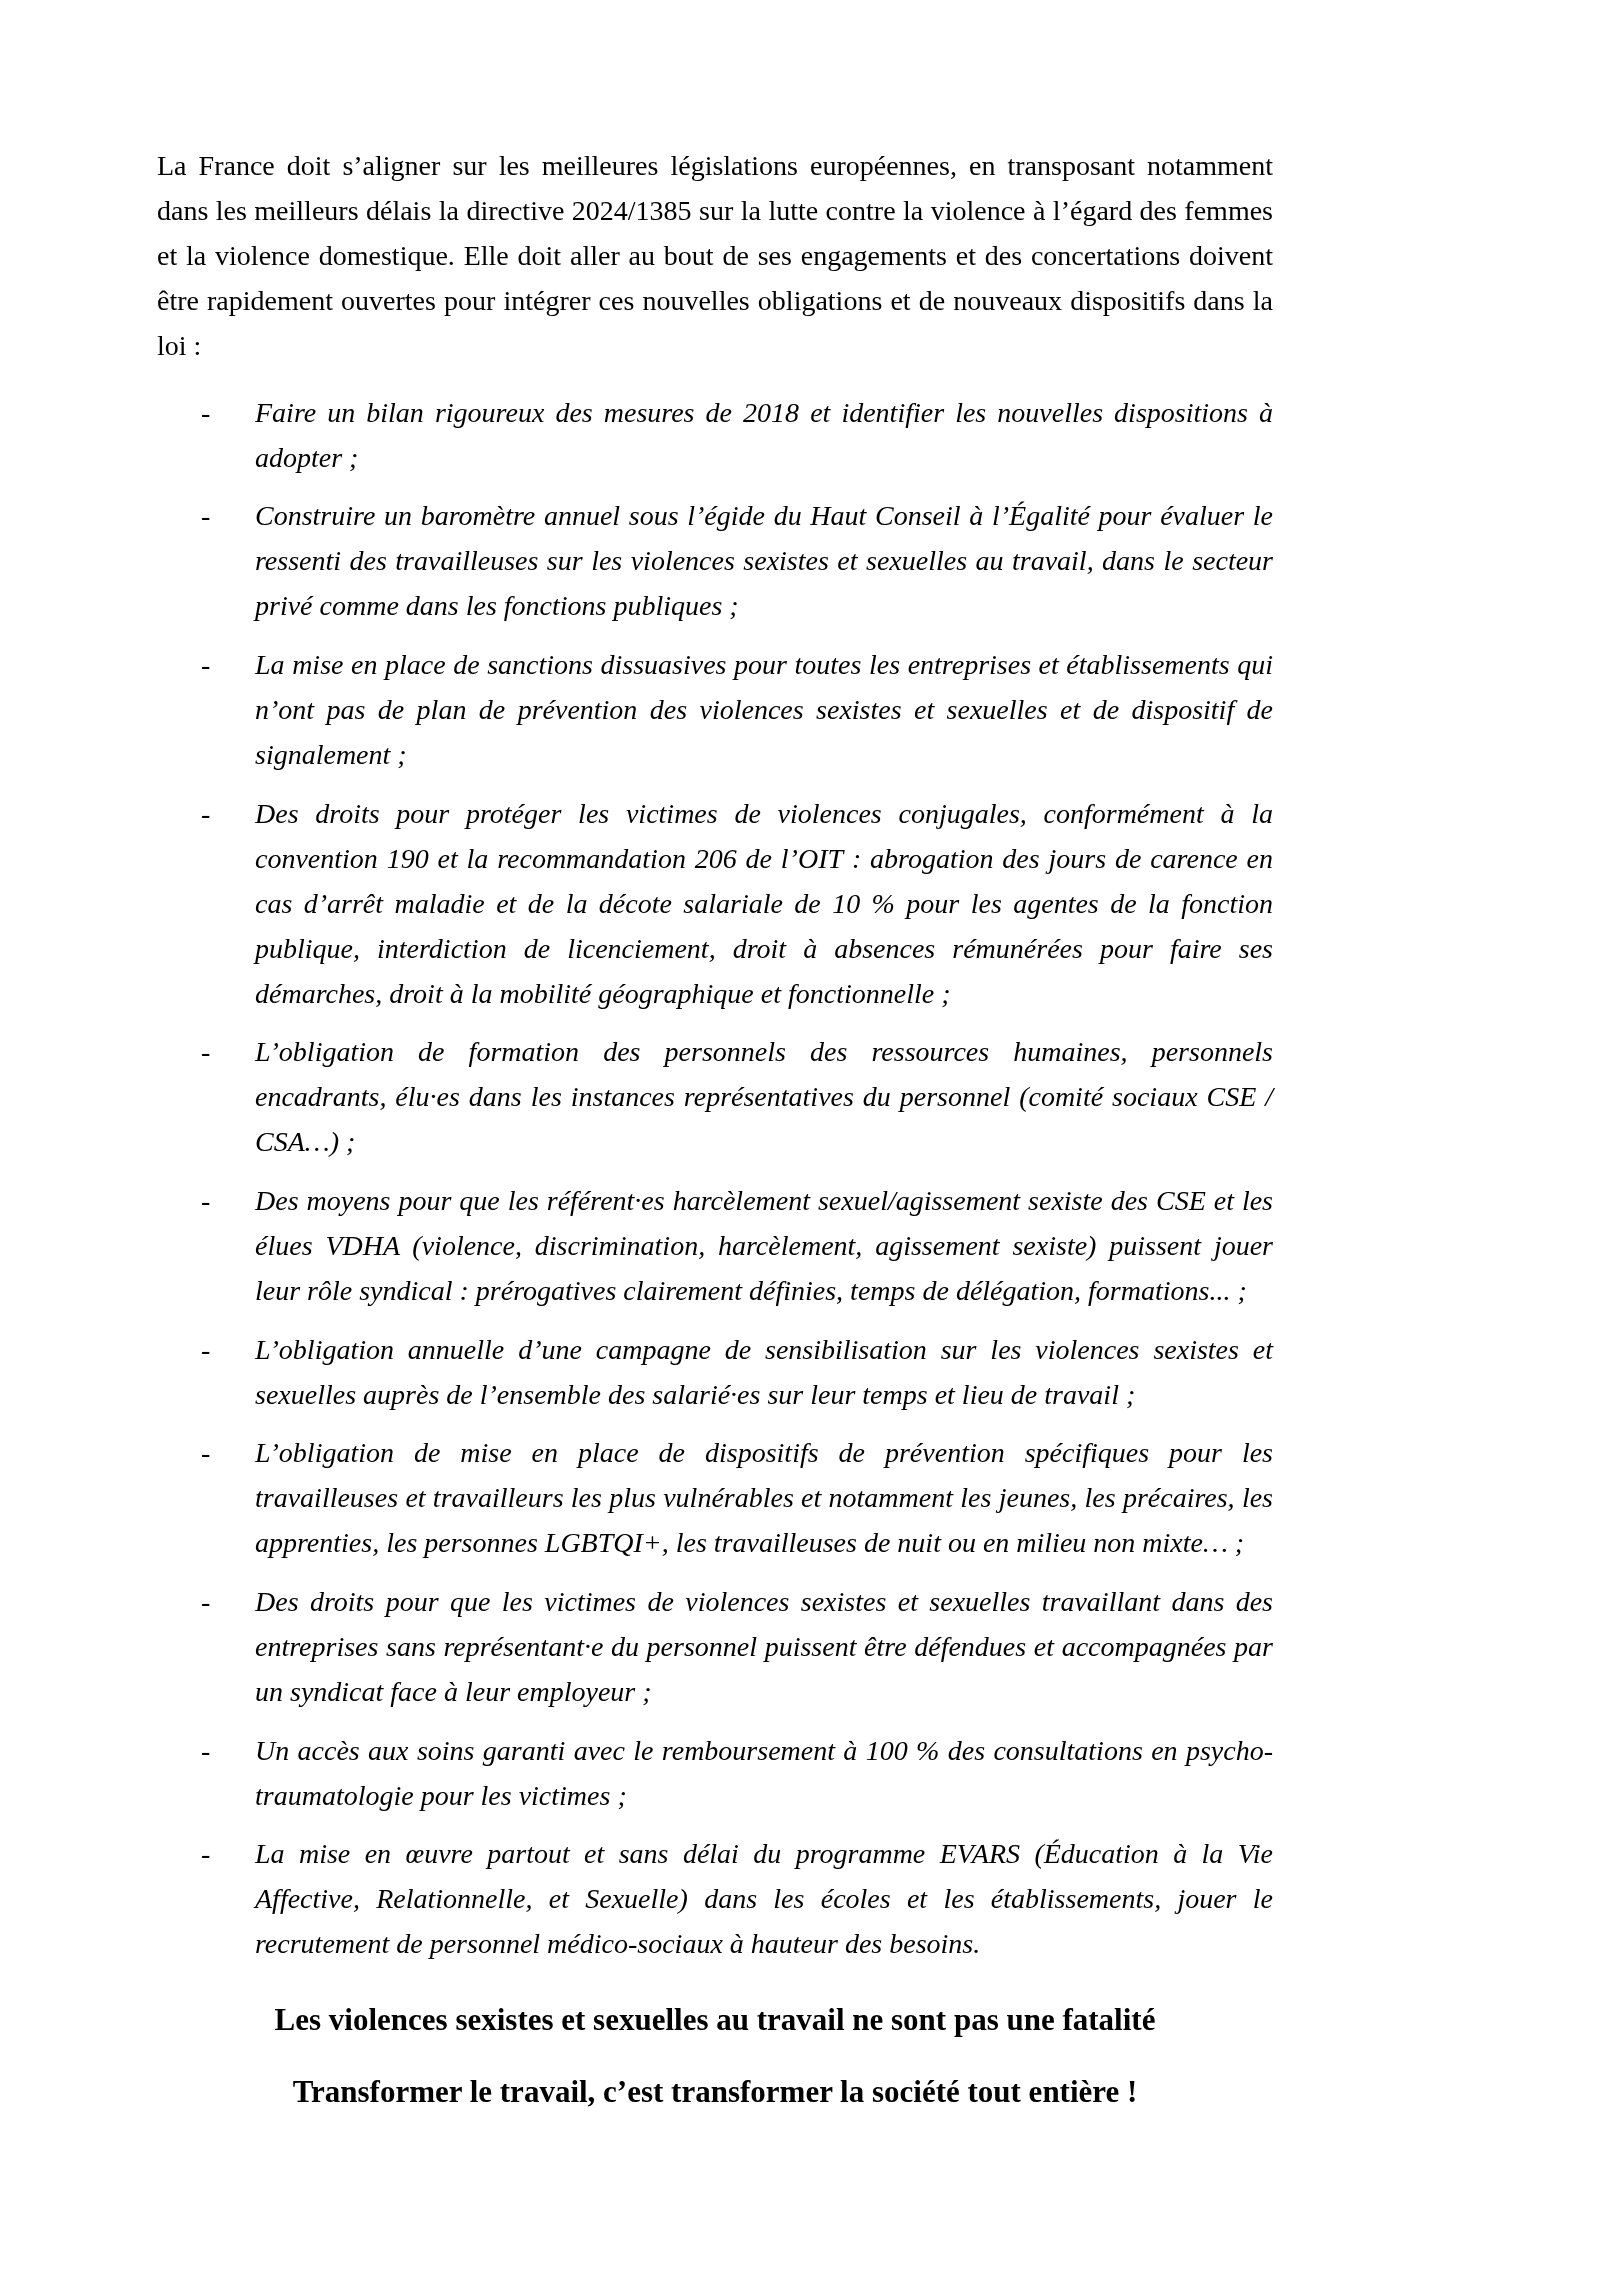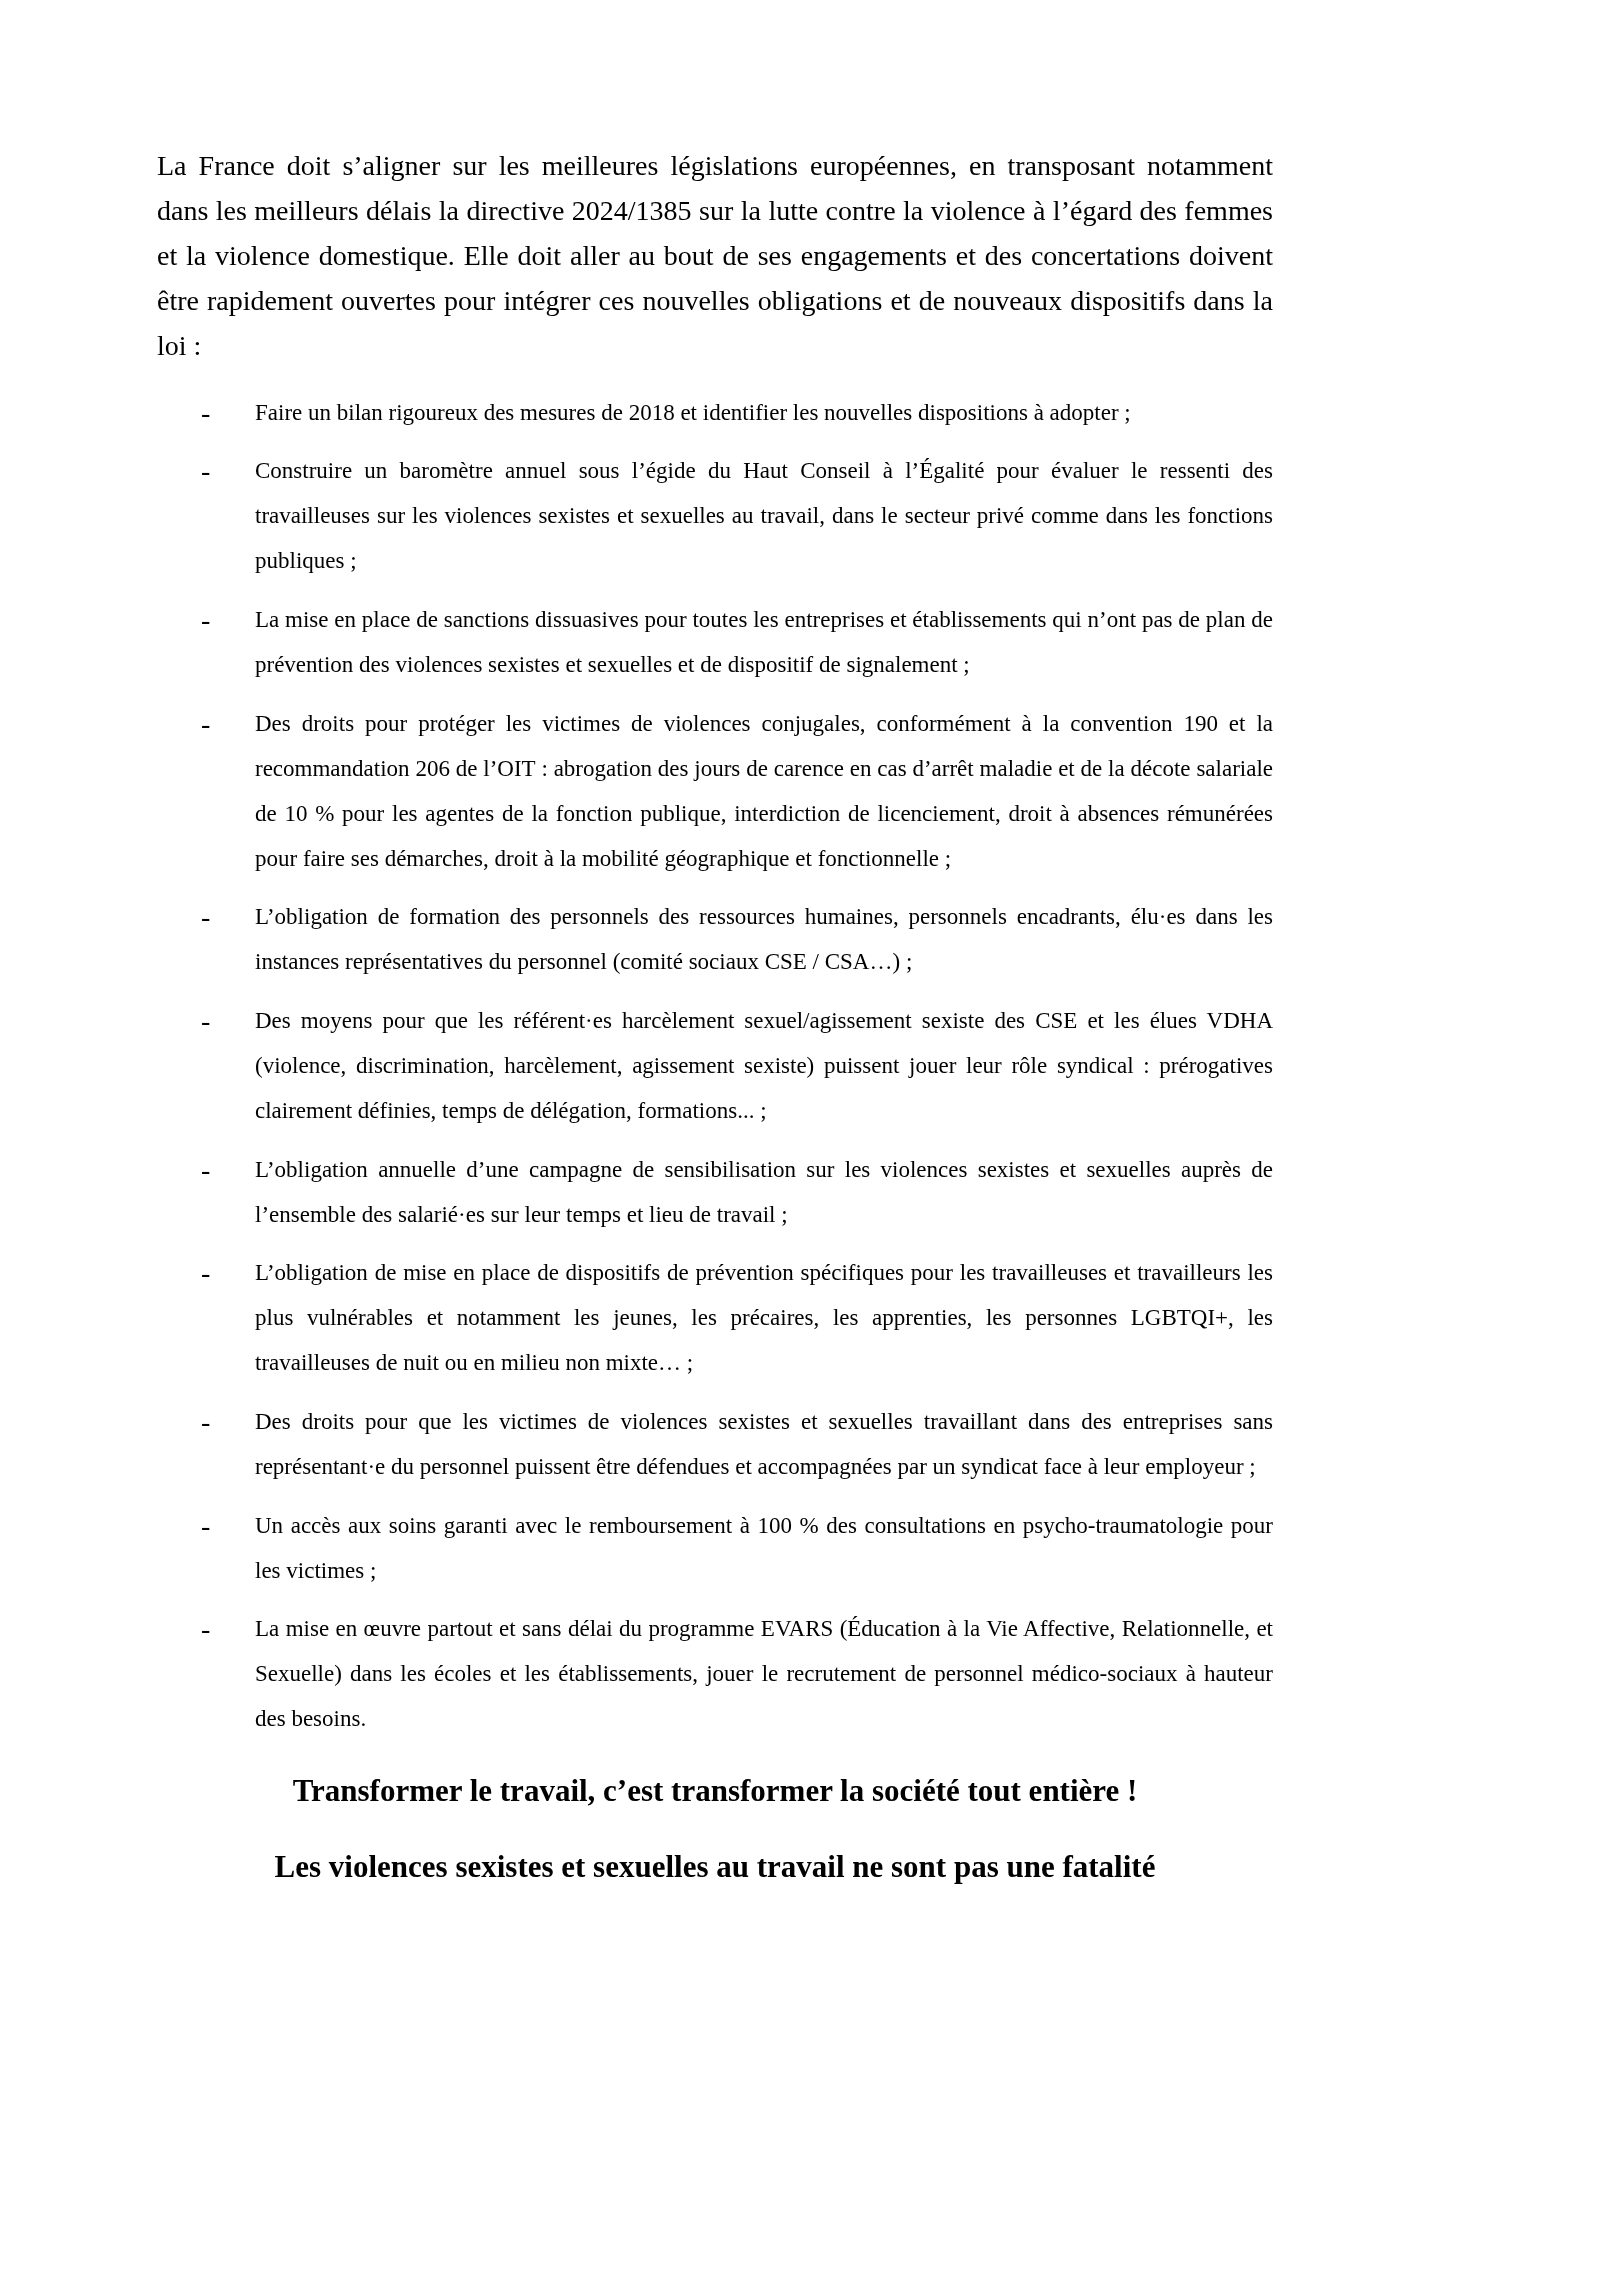--- a/index.html
+++ b/index.html
@@ -38,24 +38,25 @@
     align-items: flex-start;
   }
   .dash {
     flex: 0 0 54px;
     margin-left: 44px;
     font-size: 28px;
     line-height: 45px;
   }
   .li-text {
     flex: 1 1 auto;
-    font-size: 23px;
+    font-size: 28px;
     line-height: 45px;
     text-align: justify;
     text-justify: inter-word;
+    font-style: italic;
   }
   .closing {
     margin: 0;
     text-align: center;
     font-weight: bold;
     font-size: 31px;
     line-height: 45px;
   }
   .closing.first {
     margin-top: 31px;
@@ -123,18 +124,18 @@
       <div class="li-text">Un accès aux soins garanti avec le remboursement à 100&nbsp;% des consultations en psycho-traumatologie pour les victimes&nbsp;;</div>
     </div>
 
     <div class="li">
       <span class="dash">-</span>
       <div class="li-text">La mise en œuvre partout et sans délai du programme EVARS (Éducation à la Vie Affective, Relationnelle, et Sexuelle) dans les écoles et les établissements, jouer le recrutement de personnel médico-sociaux à hauteur des besoins.</div>
     </div>
 
   </div>
 
+  <p class="closing first">Les violences sexistes et sexuelles au travail ne sont pas une fatalité</p>
+
   <p class="closing second">Transformer le travail, c’est transformer la société tout entière&nbsp;!</p>
-
-  <p class="closing first">Les violences sexistes et sexuelles au travail ne sont pas une fatalité</p>
 
 </div>
 
 
 </body></html>

